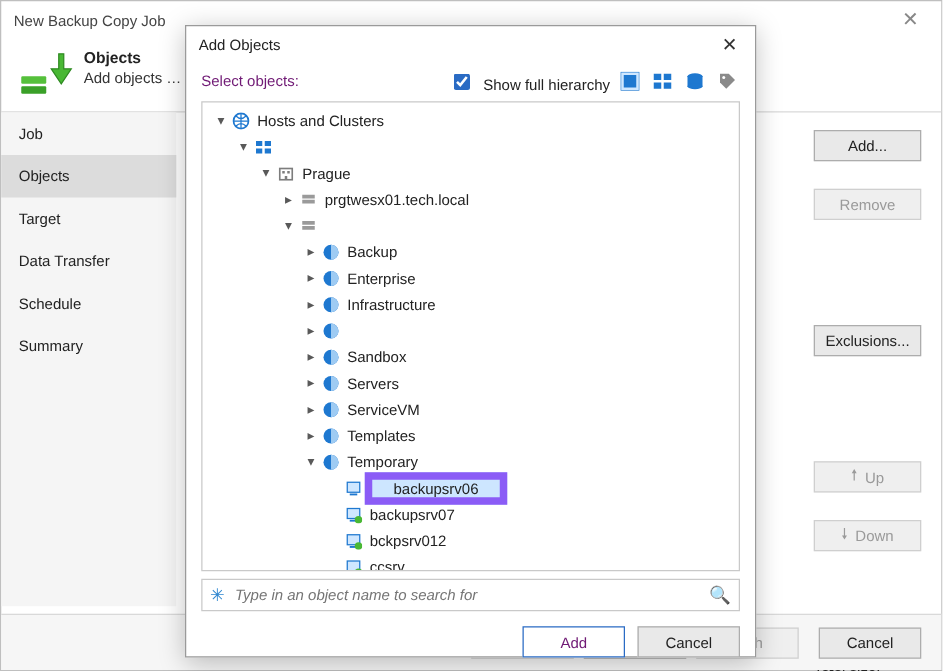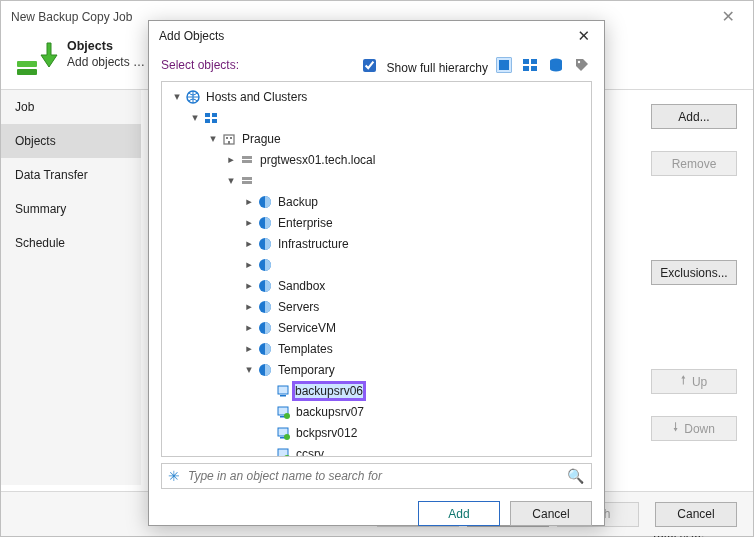--- a/index.html
+++ b/index.html
@@ -33,29 +33,29 @@
 .mhead .tools{display:flex;align-items:center;gap:6px}
 .chk{display:flex;align-items:flex-end;gap:8px;margin-right:0}
 .chk input{accent-color:#2a6bc4}
 .tool{width:20px;height:20px;display:flex;align-items:center;justify-content:center}
 .tree{border:1px solid #c9c9c9;margin:0 12px;height:366px;overflow:auto;padding:4px 0}
 .trow{display:flex;align-items:center;height:21px;padding-right:8px;white-space:nowrap}
 .tcaret{width:14px;text-align:center;color:#595959;font-size:11px;cursor:pointer}
 .tcaret.blank{color:transparent}
 .ticon{width:18px;display:flex;align-items:center;justify-content:center;font-size:12px;color:#2f87d0}
 .tlabel{padding:1px 4px}
-.tlabel.selected{background:#cde6ff;border:3px solid #8b5cf6;padding:0 0}
+.tlabel.selected{background:#cde6ff;border:6px solid #8b5cf6;padding:0 17px}
 .pad{display:inline-block}
 .search{margin:6px 12px 0 12px;height:24px;border:1px solid #c9c9c9;display:flex;align-items:center;padding:0 6px;color:#888}
 .search .sicon{width:18px;color:#2f87d0;font-size:14px}
 .search input{flex:1;border:0;outline:0;font-style:italic;color:#888;font-size:12px;background:transparent}
 .search .mag{color:#888;font-size:14px}
 .mfoot{display:flex;justify-content:flex-end;gap:10px;padding:12px}
 .mfoot .btn{width:80px}
-.mfoot .btn.primary{border-color:#2a6bc4;background:#fff;color:#0f766e;border-width:1.5px}
+.mfoot .btn.primary{border-color:#2a6bc4;background:#fff;color:#701a75;border-width:1.5px}
 svg{display:block}
 </style>
 </head>
 <body>
 
 <div class="window">
   <div class="titlebar">
     <span>New Backup Copy Job</span>
     <span class="close">✕</span>
   </div>
@@ -69,23 +69,24 @@
     </div>
     <div>
       <div class="title">Objects</div>
       <div class="desc">Add objects … copy job will process</div>
     </div>
   </div>
   <div class="body">
     <div class="nav" id="nav">
         <div class="nav-item">Job</div>
         <div class="nav-item active">Objects</div>
+        <div class="nav-item">Target</div>
         <div class="nav-item">Data Transfer</div>
+        <div class="nav-item">Schedule</div>
         <div class="nav-item">Summary</div>
-        <div class="nav-item">Schedule</div>
       </div>
     <div class="main">
       <div class="rightcol">
         <div class="btn">Add...</div>
         <div class="btn disabled">Remove</div>
         <div class="spacer"></div>
         <div class="btn">Exclusions...</div>
         <div class="spacer"></div>
         <div class="btn disabled">
             <span style="margin-right:6px;color:#9a9a9a">🠕</span>

